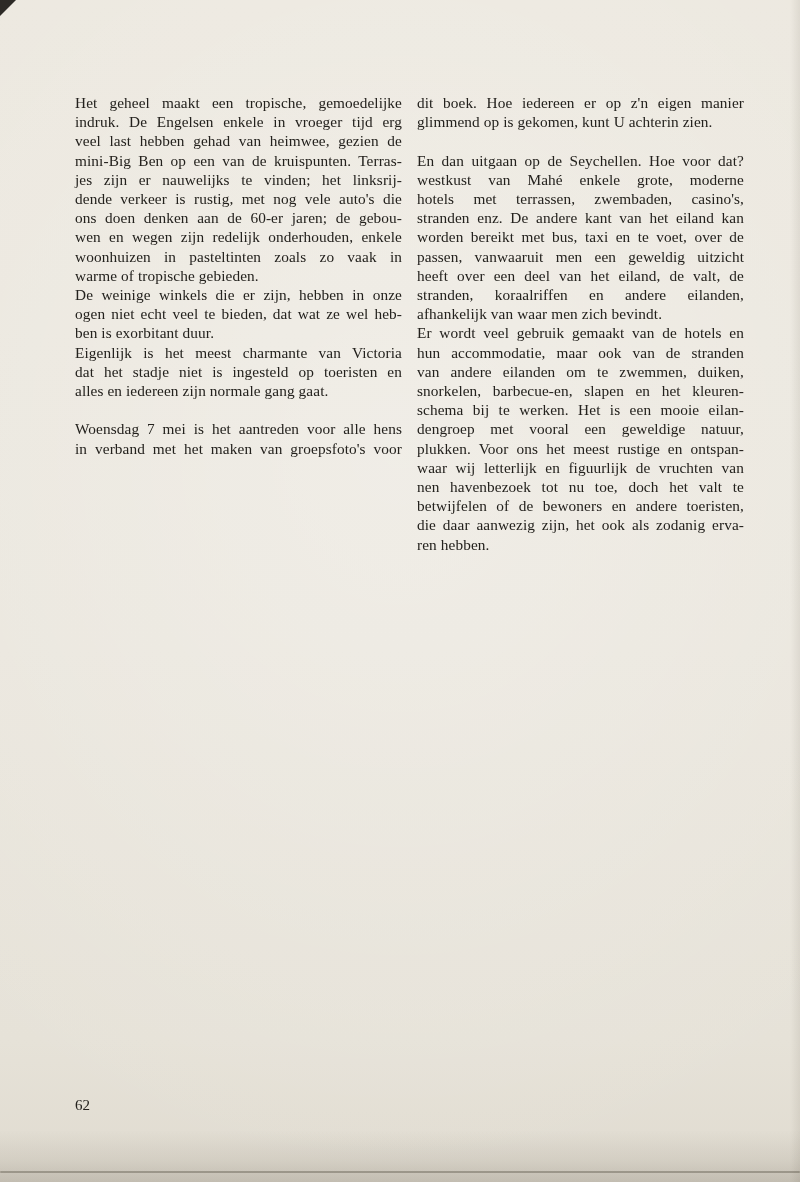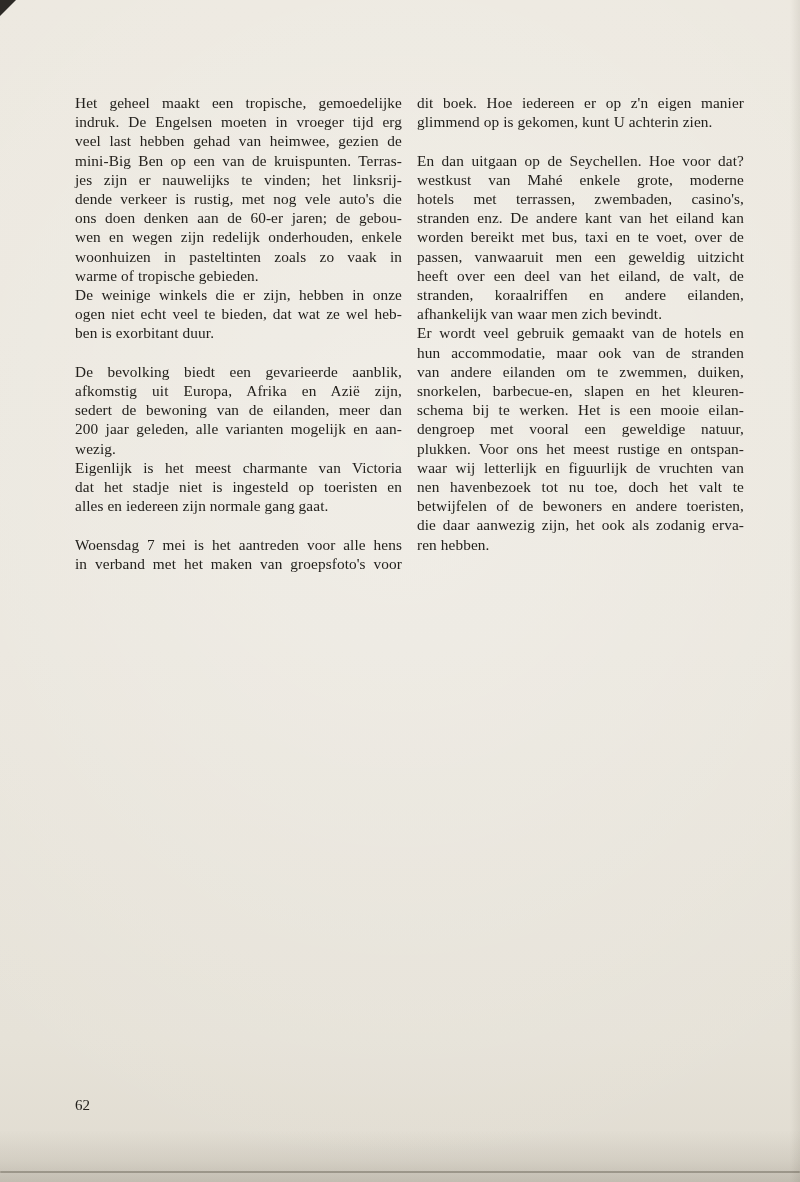--- a/index.html
+++ b/index.html
@@ -91,41 +91,34 @@
 <body>
 
 <div class="page">
 
   <div class="corner-artifact"></div>
 
   <div class="columns">
     <div class="col">
         <div class="para">
           <div class="line just">Het geheel maakt een tropische, gemoedelijke</div>
-          <div class="line just">indruk. De Engelsen moeten in vroeger tijd erg</div>
+          <div class="line just">indruk. De Engelsen enkele in vroeger tijd erg</div>
           <div class="line just">veel last hebben gehad van heimwee, gezien de</div>
           <div class="line just">mini-Big Ben op een van de kruispunten. Terras-</div>
           <div class="line just">jes zijn er nauwelijks te vinden; het linksrij-</div>
           <div class="line just">dende verkeer is rustig, met nog vele auto's die</div>
           <div class="line just">ons doen denken aan de 60-er jaren; de gebou-</div>
           <div class="line just">wen en wegen zijn redelijk onderhouden, enkele</div>
           <div class="line just">woonhuizen in pasteltinten zoals zo vaak in</div>
           <div class="line">warme of tropische gebieden.</div>
         </div>
         <div class="para">
           <div class="line just">De weinige winkels die er zijn, hebben in onze</div>
           <div class="line just">ogen niet echt veel te bieden, dat wat ze wel heb-</div>
           <div class="line">ben is exorbitant duur.</div>
-        </div>
-        <div class="para gap">
-          <div class="line just">De bevolking biedt een gevarieerde aanblik,</div>
-          <div class="line just">afkomstig uit Europa, Afrika en Azië zijn,</div>
-          <div class="line just">sedert de bewoning van de eilanden, meer dan</div>
-          <div class="line just">200 jaar geleden, alle varianten mogelijk en aan-</div>
-          <div class="line">wezig.</div>
         </div>
         <div class="para">
           <div class="line just">Eigenlijk is het meest charmante van Victoria</div>
           <div class="line just">dat het stadje niet is ingesteld op toeristen en</div>
           <div class="line">alles en iedereen zijn normale gang gaat.</div>
         </div>
         <div class="para gap">
           <div class="line just">Woensdag 7 mei is het aantreden voor alle hens</div>
           <div class="line just">in verband met het maken van groepsfoto's voor</div>
         </div>

